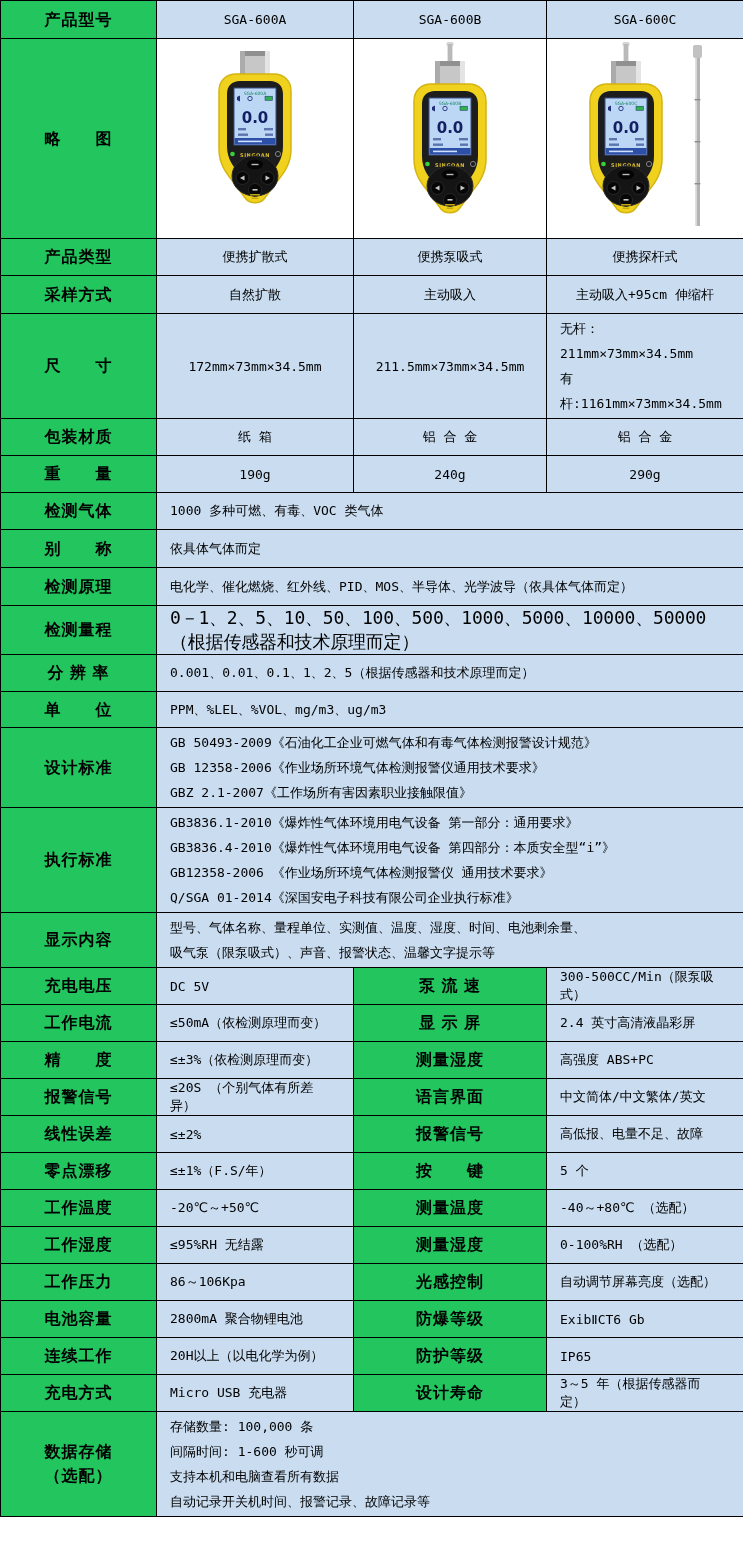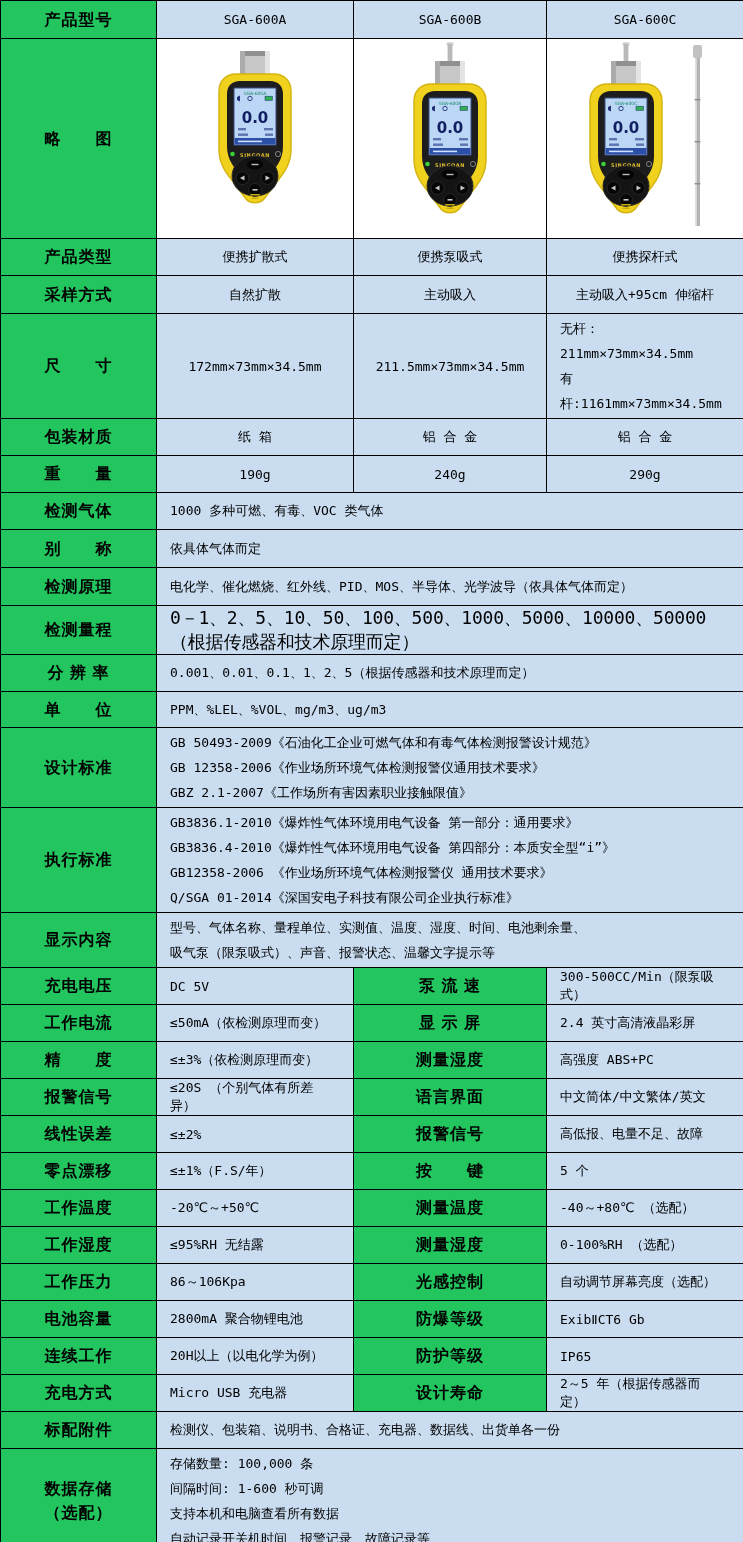--- a/index.html
+++ b/index.html
@@ -334,27 +334,23 @@
   <tr class="h37">
     <td class="lbl">连续工作</td>
     <td class="val left">20H以上（以电化学为例）</td>
     <td class="lbl">防护等级</td>
     <td class="val left">IP65</td>
   </tr>
   <tr class="h36">
     <td class="lbl">充电方式</td>
     <td class="val left">Micro USB 充电器</td>
     <td class="lbl">设计寿命</td>
-    <td class="val left">2～5 年（根据传感器而定）</td>
-  </tr>
-
-  <tr class="h37">
-    <td class="lbl">标配附件</td>
-    <td class="val left" colspan="3">检测仪、包装箱、说明书、合格证、充电器、数据线、出货单各一份</td>
-  </tr>
+    <td class="val left">3～5 年（根据传感器而定）</td>
+  </tr>
+
   <tr class="h96">
     <td class="lbl ml">数据存储
 （选配）</td>
     <td class="val left ml" colspan="3">存储数量: 100,000 条
 间隔时间: 1-600 秒可调
 支持本机和电脑查看所有数据
 自动记录开关机时间、报警记录、故障记录等</td>
   </tr>
 
 </tbody>

